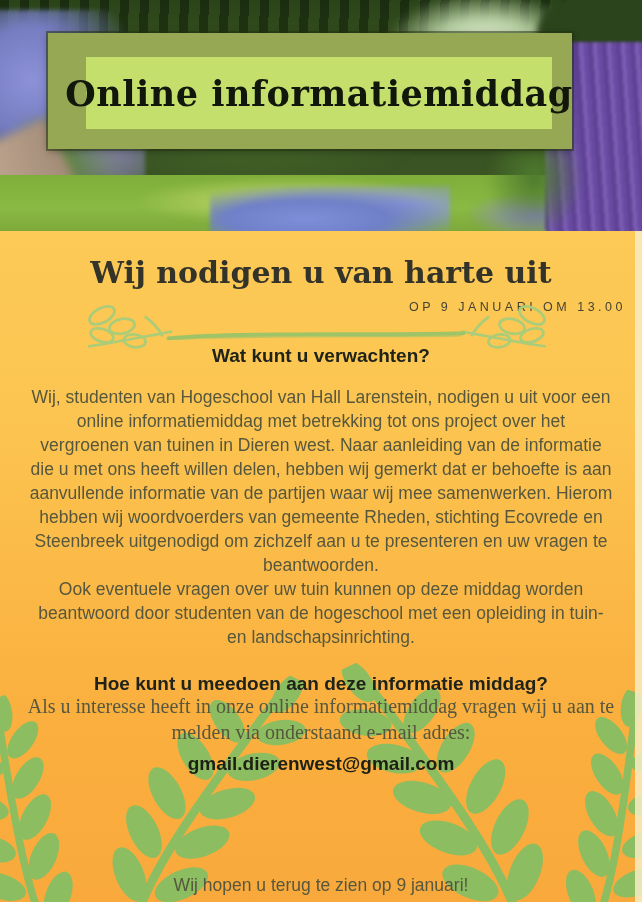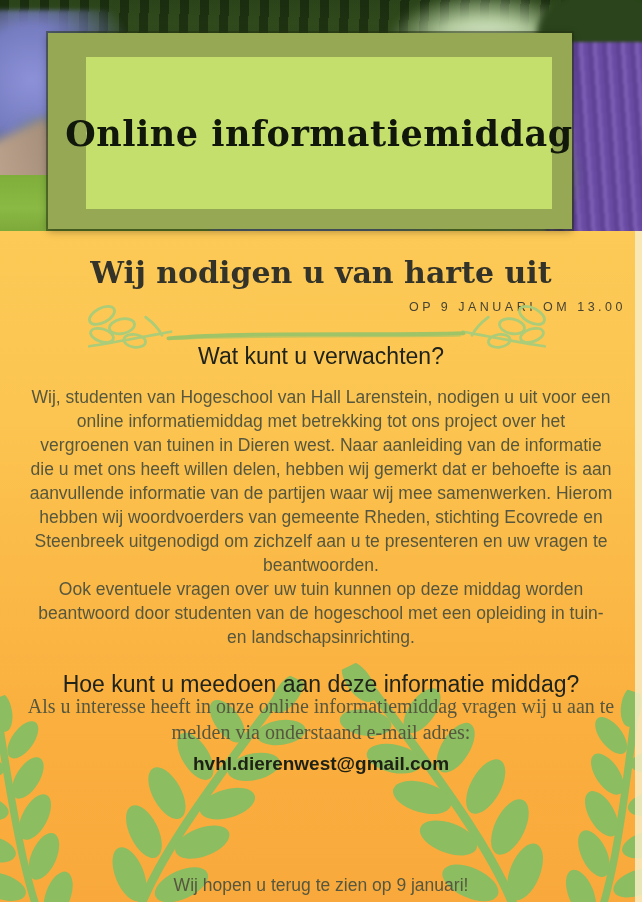--- a/index.html
+++ b/index.html
@@ -36,21 +36,21 @@
     background:
       radial-gradient(ellipse at 40% 60%,#7e8ed8 0%,#6f7fc8 40%,rgba(100,110,190,0) 75%),
       radial-gradient(ellipse at 78% 35%,#8f9ade 0%,rgba(100,110,190,0) 60%);}
   .blue-bottom-right{left:465px;bottom:-8px;width:140px;height:48px;filter:blur(2px);
     background:radial-gradient(ellipse,#8b84cf 0%,rgba(110,100,180,0) 70%);}
   .salvia{right:-8px;top:42px;width:105px;height:195px;border-radius:10px;filter:blur(1.5px);
     background:repeating-linear-gradient(86deg,#5e4295 0 5px,#7d5fb5 5px 9px,#6a4ba3 9px 14px);}
   .salvia-green{right:60px;top:118px;width:95px;height:118px;filter:blur(3px);
     background:radial-gradient(#4e7a2e,rgba(60,90,30,0) 72%);}
   
-  .banner{position:absolute;left:48px;top:33px;width:524px;height:196px;background:#97a855;
+  .banner{position:absolute;left:48px;top:33px;width:524px;height:116px;background:#97a855;
     box-shadow:0 0 0 2px rgba(35,50,15,.5),0 2px 8px rgba(0,0,0,.35);z-index:3;}
   .banner-inner{position:absolute;left:38px;top:24px;right:20px;bottom:20px;background:#c5df6d;
     display:flex;align-items:center;justify-content:center;}
   .banner-title{font-family:"DejaVu Serif","Liberation Serif",serif;font-weight:700;
     font-size:35px;letter-spacing:.5px;color:#12170b;white-space:nowrap;}
   
   .branch{position:absolute;z-index:1;}
   .branch svg{display:block;width:100%;height:100%;}
   .branch-left-tall{left:55px;bottom:-18px;width:172px;height:285px;transform:rotate(26deg);transform-origin:50% 100%;}
   .branch-left-corner{left:-62px;bottom:-48px;width:150px;height:250px;transform:rotate(-20deg);}
@@ -58,21 +58,21 @@
   .branch-right-corner{right:-58px;bottom:-45px;width:152px;height:252px;transform:scaleX(-1) rotate(-18deg);}
   
   .txt{position:absolute;left:16px;right:16px;text-align:center;z-index:2;}
   .script-line{top:248px;height:50px;line-height:50px;font-family:"DejaVu Serif","Liberation Serif",serif;
     font-weight:600;font-size:30px;color:#33332a;}
   .date-line{top:296px;height:22px;line-height:22px;font-size:12.5px;letter-spacing:3.5px;color:#474334;font-weight:400;text-align:right;}
   .flourish-line{position:absolute;left:165px;top:327px;width:302px;height:16px;z-index:2;}
   .doodle{position:absolute;top:299px;width:100px;height:58px;z-index:2;}
   .doodle-left{left:82px;}
   .doodle-right{left:452px;transform:scaleX(-1);}
-  .heading{font-weight:400;font-size:23px;color:#20231a;}
+  .heading{font-weight:700;font-size:19px;color:#20231a;}
   .h-expect{top:343px;height:26px;line-height:26px;}
   .h-join{top:671px;height:26px;line-height:26px;}
   .para .pline{height:24px;line-height:24px;font-size:17.5px;color:#56573e;}
   .para26 .pline{height:26px;line-height:26px;font-size:20px;color:#56573e;font-family:Liberation Serif, serif;}
   .p-expect{top:385px;}
   .p-join{top:693px;}
   .email-line{top:751px;height:26px;line-height:26px;font-weight:700;font-size:19px;color:#1d2015;}
   .p-confirm{top:780px;}
   .closing-line{top:872px;height:26px;line-height:26px;font-size:17.5px;color:#56573e;}
   .edge-strip{position:absolute;right:0;top:231px;bottom:0;width:7px;background:rgba(248,237,198,.85);z-index:4;}
@@ -186,18 +186,18 @@
     <div class="pline">Ook eventuele vragen over uw tuin kunnen op deze middag worden</div>
     <div class="pline">beantwoord door studenten van de hogeschool met een opleiding in tuin-</div>
     <div class="pline">en landschapsinrichting.</div>
   </div>
 
   <div class="txt heading h-join">Hoe kunt u meedoen aan deze informatie middag?</div>
   <div class="txt para26 p-join">
     <div class="pline">Als u interesse heeft in onze online informatiemiddag vragen wij u aan te</div>
     <div class="pline">melden via onderstaand e-mail adres:</div>
   </div>
-  <div class="txt email-line">hvhl.dierenwest@gmail.com</div>
+  <div class="txt email-line">gmail.dierenwest@gmail.com</div>
 
   <div class="txt closing-line">Wij hopen u terug te zien op 9 januari!</div>
 
   <div class="edge-strip"></div>
 </div>
 
 </body></html>

